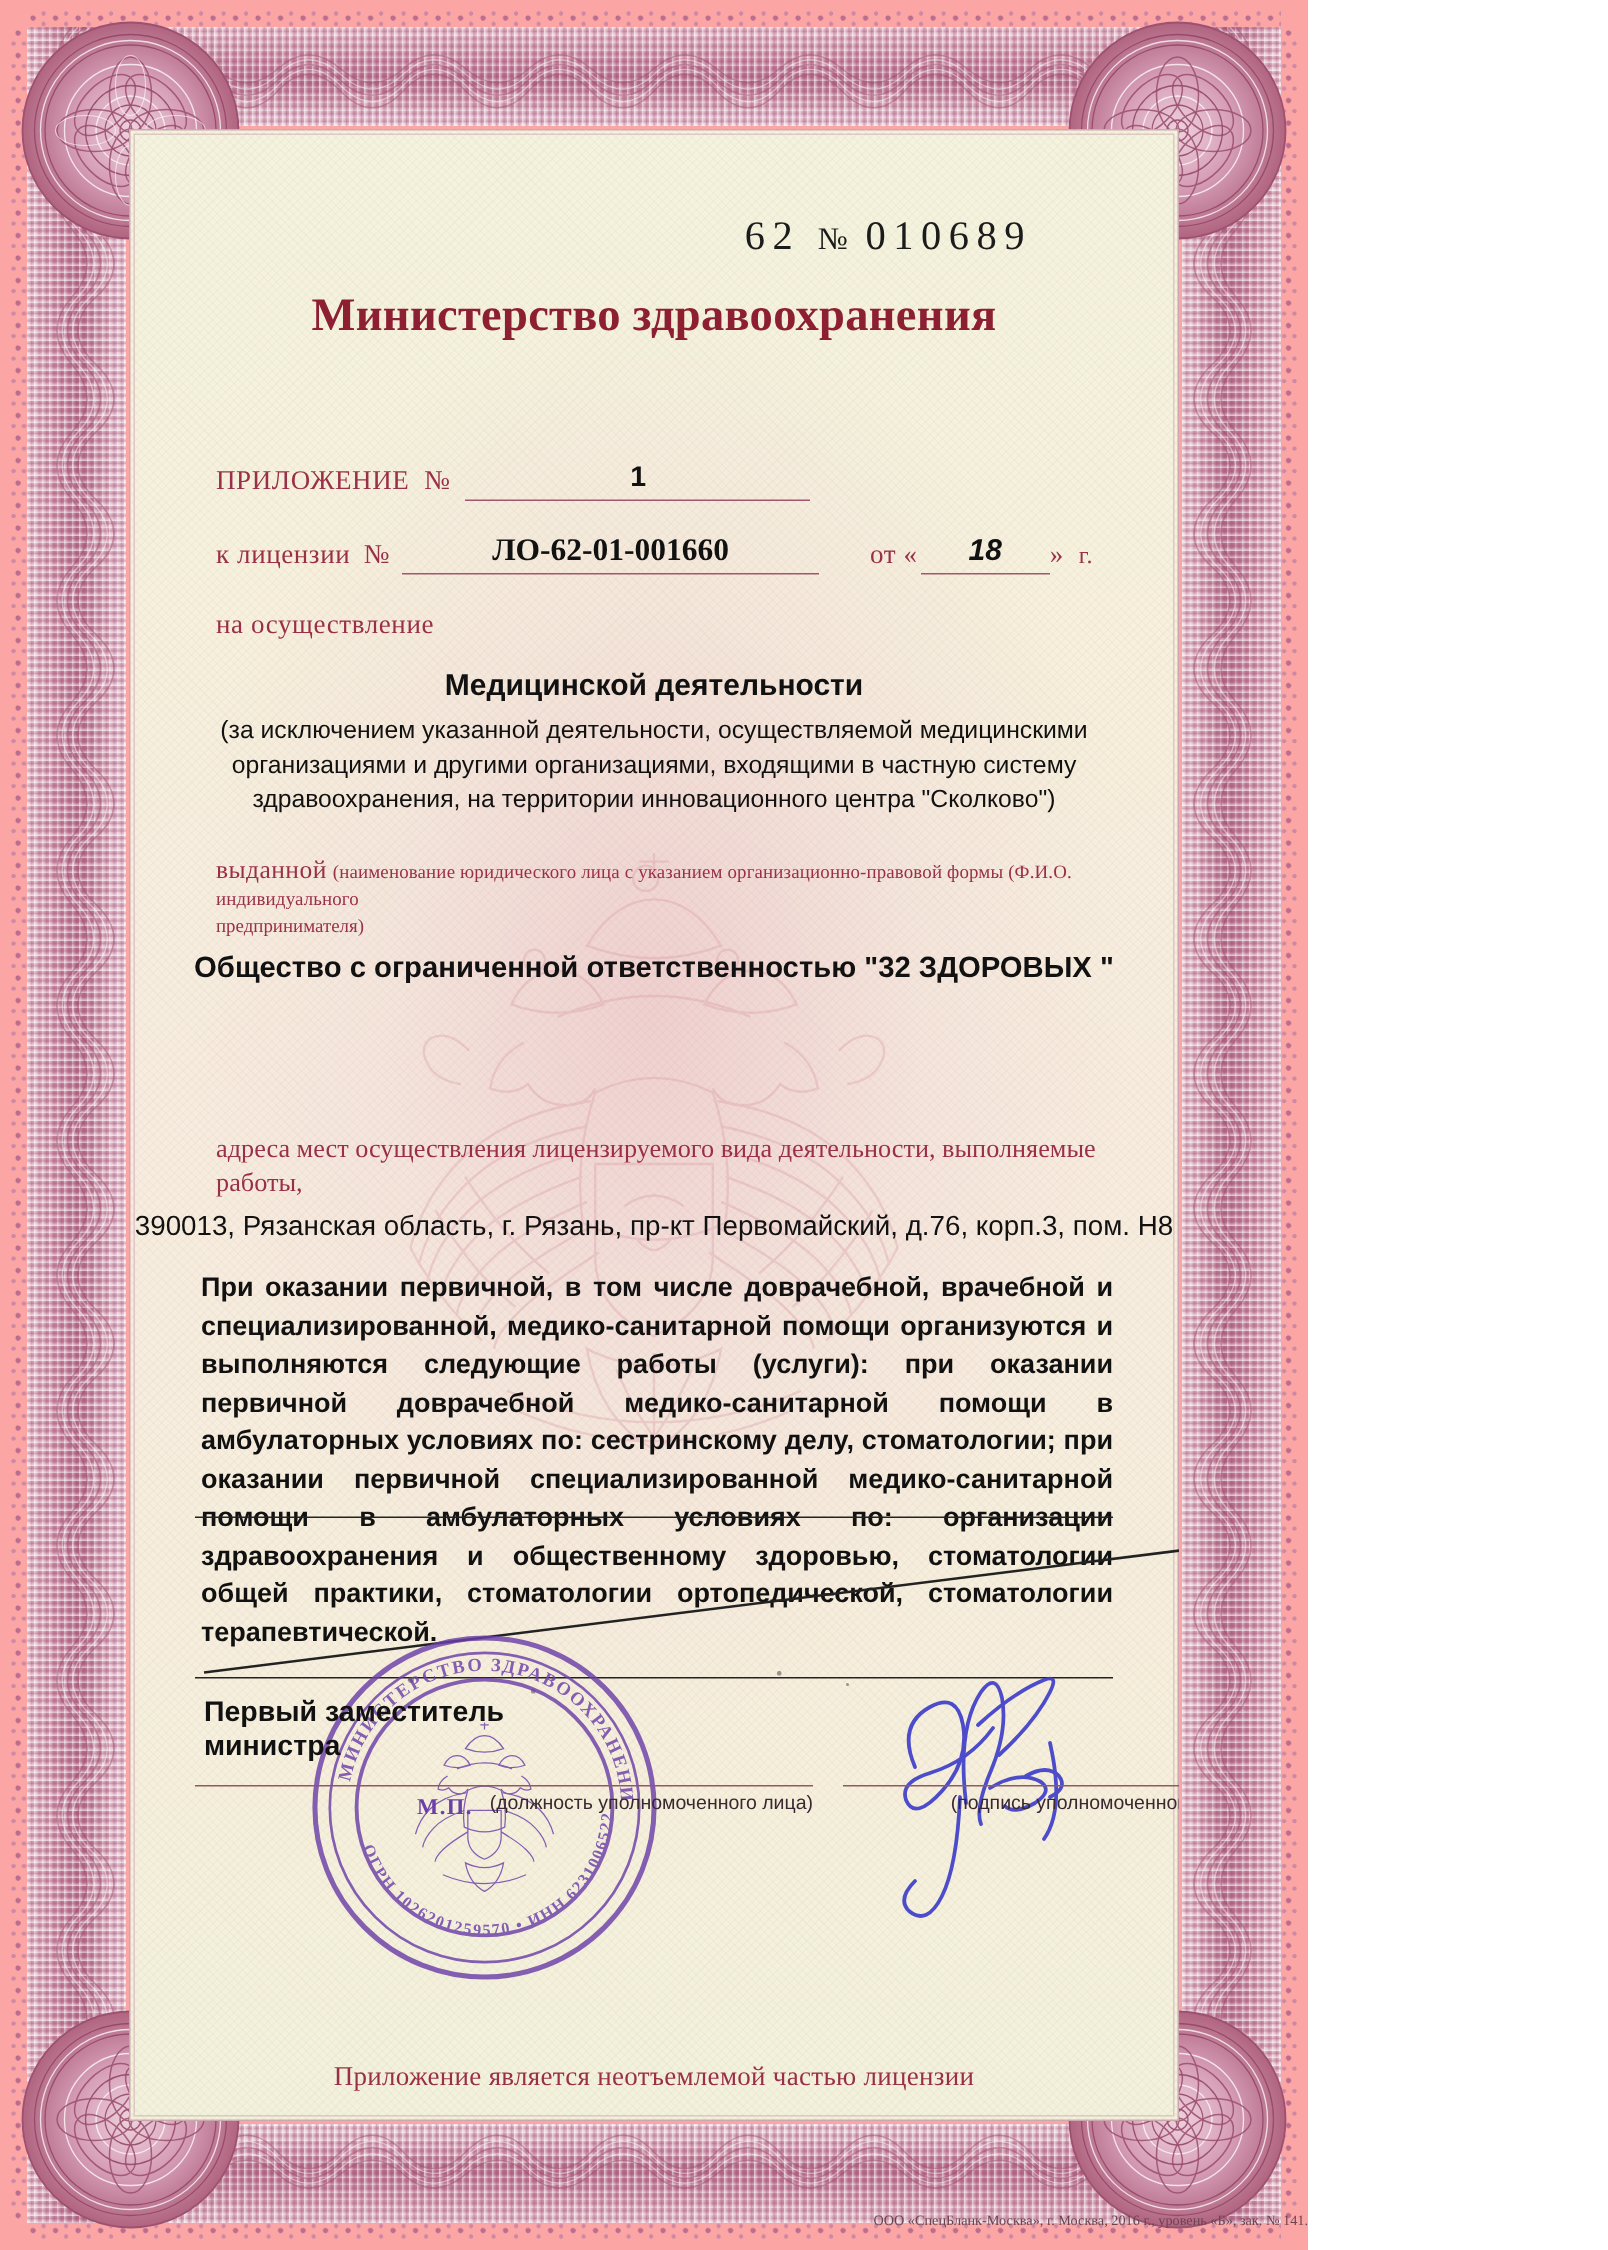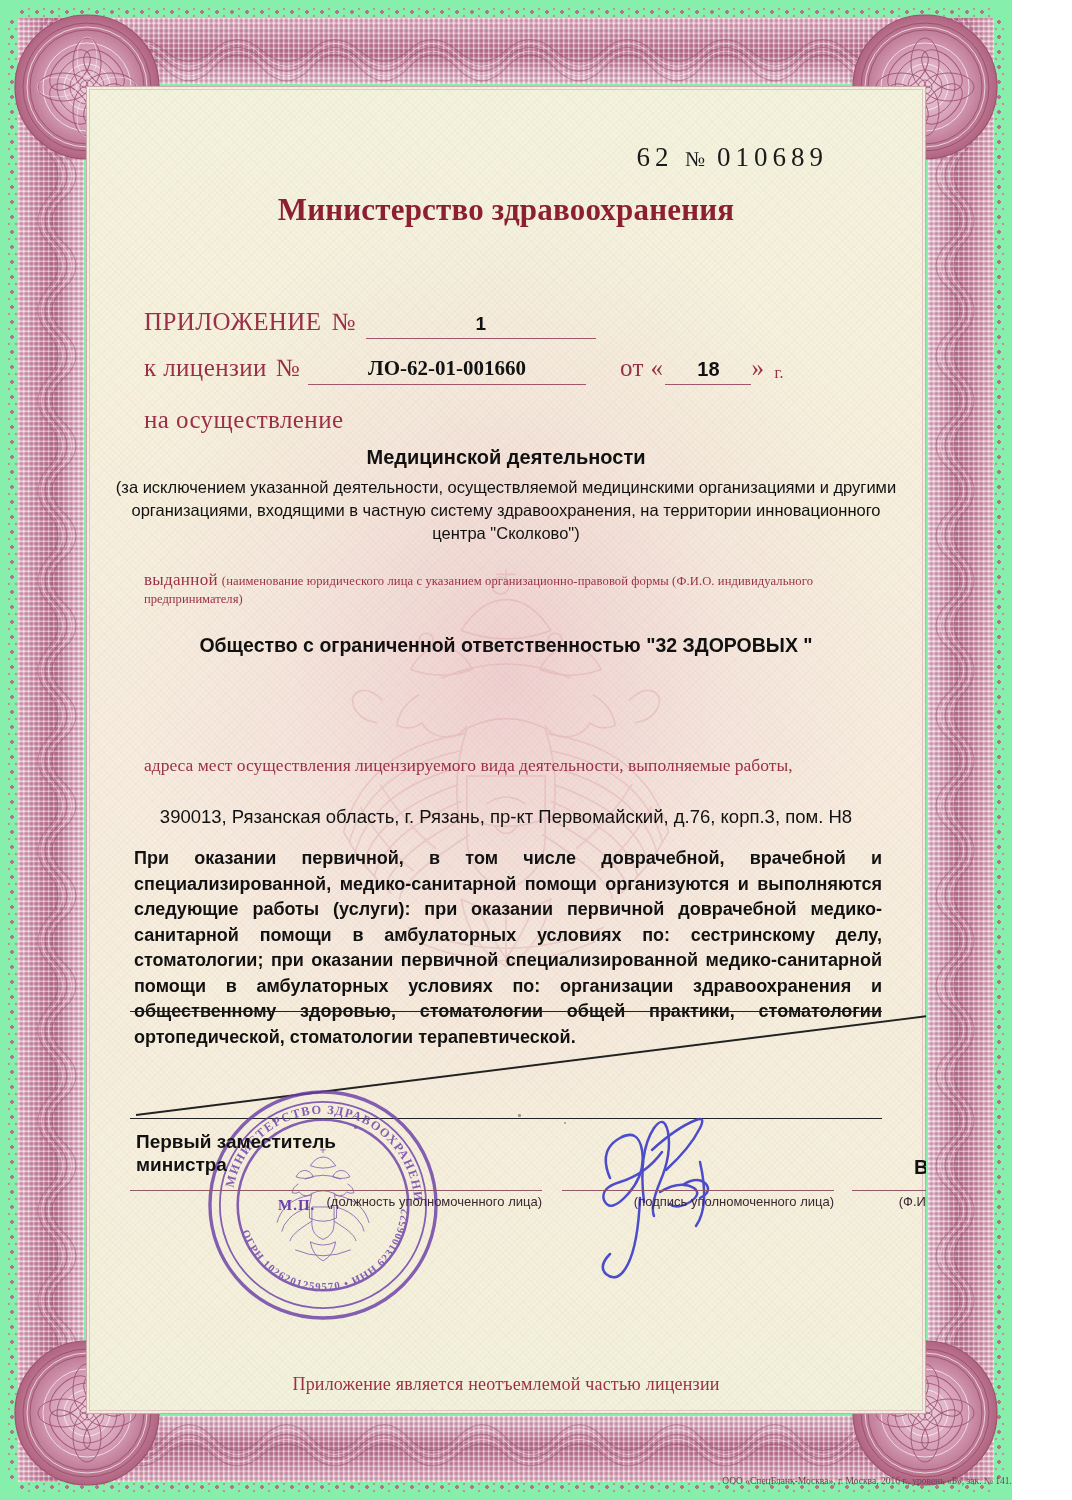--- a/index.html
+++ b/index.html
@@ -1,17 +1,17 @@
 <!DOCTYPE html>
 <html><head>
 <meta charset="utf-8">
 <style>
   html,body{margin:0;padding:0;background:#fff;}
   body{font-family:"Liberation Serif",serif;}
-  #page{position:relative;width:1012px;height:1500px;background:#86efac;overflow:hidden;}
+  #page{position:relative;width:872px;height:1500px;background:#fca5a5;overflow:hidden;}
 
   
   .border-frame{position:absolute;left:18px;top:18px;right:18px;bottom:18px;}
 
   .guilloche-band{
     position:absolute;
     background:
       repeating-linear-gradient(90deg,
         rgba(255,255,255,0.55) 0px, rgba(255,255,255,0.0) 2px,
         rgba(150,70,100,0.30) 3px, rgba(255,255,255,0.0) 5px),
@@ -93,36 +93,36 @@
   .content{position:absolute;left:0;top:0;right:0;bottom:0;}
 
   .serial{position:absolute;top:56px;right:98px;
     font-family:"Liberation Serif",serif;font-size:27px;color:#1b1b1b;letter-spacing:5px;font-weight:400;}
   .serial .no{font-size:21px;letter-spacing:0;}
 
   .title{position:absolute;left:0;right:0;top:106px;text-align:center;
     font-family:"Liberation Serif",serif;font-weight:700;font-size:31px;line-height:1.14;
     color:#8d1f33;letter-spacing:.2px;}
 
-  .row-label{font-family:"Liberation Serif",serif;color:#9a3048;font-size:25px;letter-spacing:.4px;}
+  .row-label{font-family:"Liberation Serif",serif;color:#9a3048;font-size:18px;letter-spacing:.4px;}
 
   .fld-line{border-bottom:1.4px solid #a2566e;}
 
   .r1{position:absolute;left:58px;top:222px;display:flex;align-items:flex-end;}
   .r1 .lbl{padding-bottom:3px;}
   .r1 .val{width:230px;text-align:center;font-family:"Liberation Sans",sans-serif;
     font-weight:700;font-size:19px;color:#111;padding-bottom:3px;margin-left:10px;}
 
   .r2{position:absolute;left:58px;top:268px;display:flex;align-items:flex-end;}
   .r2 .lbl{padding-bottom:3px;}
   .r2 .lic{width:278px;text-align:center;font-family:Liberation Serif, serif;
     font-weight:700;font-size:21px;color:#111;padding-bottom:3px;margin-left:8px;}
   .r2 .ot{padding:0 2px 3px 34px;}
   .r2 .day{width:86px;text-align:center;font-family:"Liberation Sans",sans-serif;
-    font-weight:700;font-size:20px;color:#111;padding-bottom:3px;}
+    font-weight:700;font-size:20px;color:#111;padding-bottom:3px;font-style:italic;}
   .r2 .quote{padding-bottom:3px;}
   .r2 .month{width:290px;text-align:center;font-family:"Liberation Sans",sans-serif;
     font-weight:700;font-size:20px;color:#111;padding-bottom:3px;}
   .r2 .g{padding:0 0 3px 10px;font-size:16px;}
 
   .na-osu{position:absolute;left:58px;top:320px;}
 
   .act-main{position:absolute;left:0;right:0;top:360px;text-align:center;
     font-family:"Liberation Sans",sans-serif;font-weight:700;font-size:20px;color:#111;}
   .act-sub{position:absolute;left:24px;right:24px;top:390px;text-align:center;

